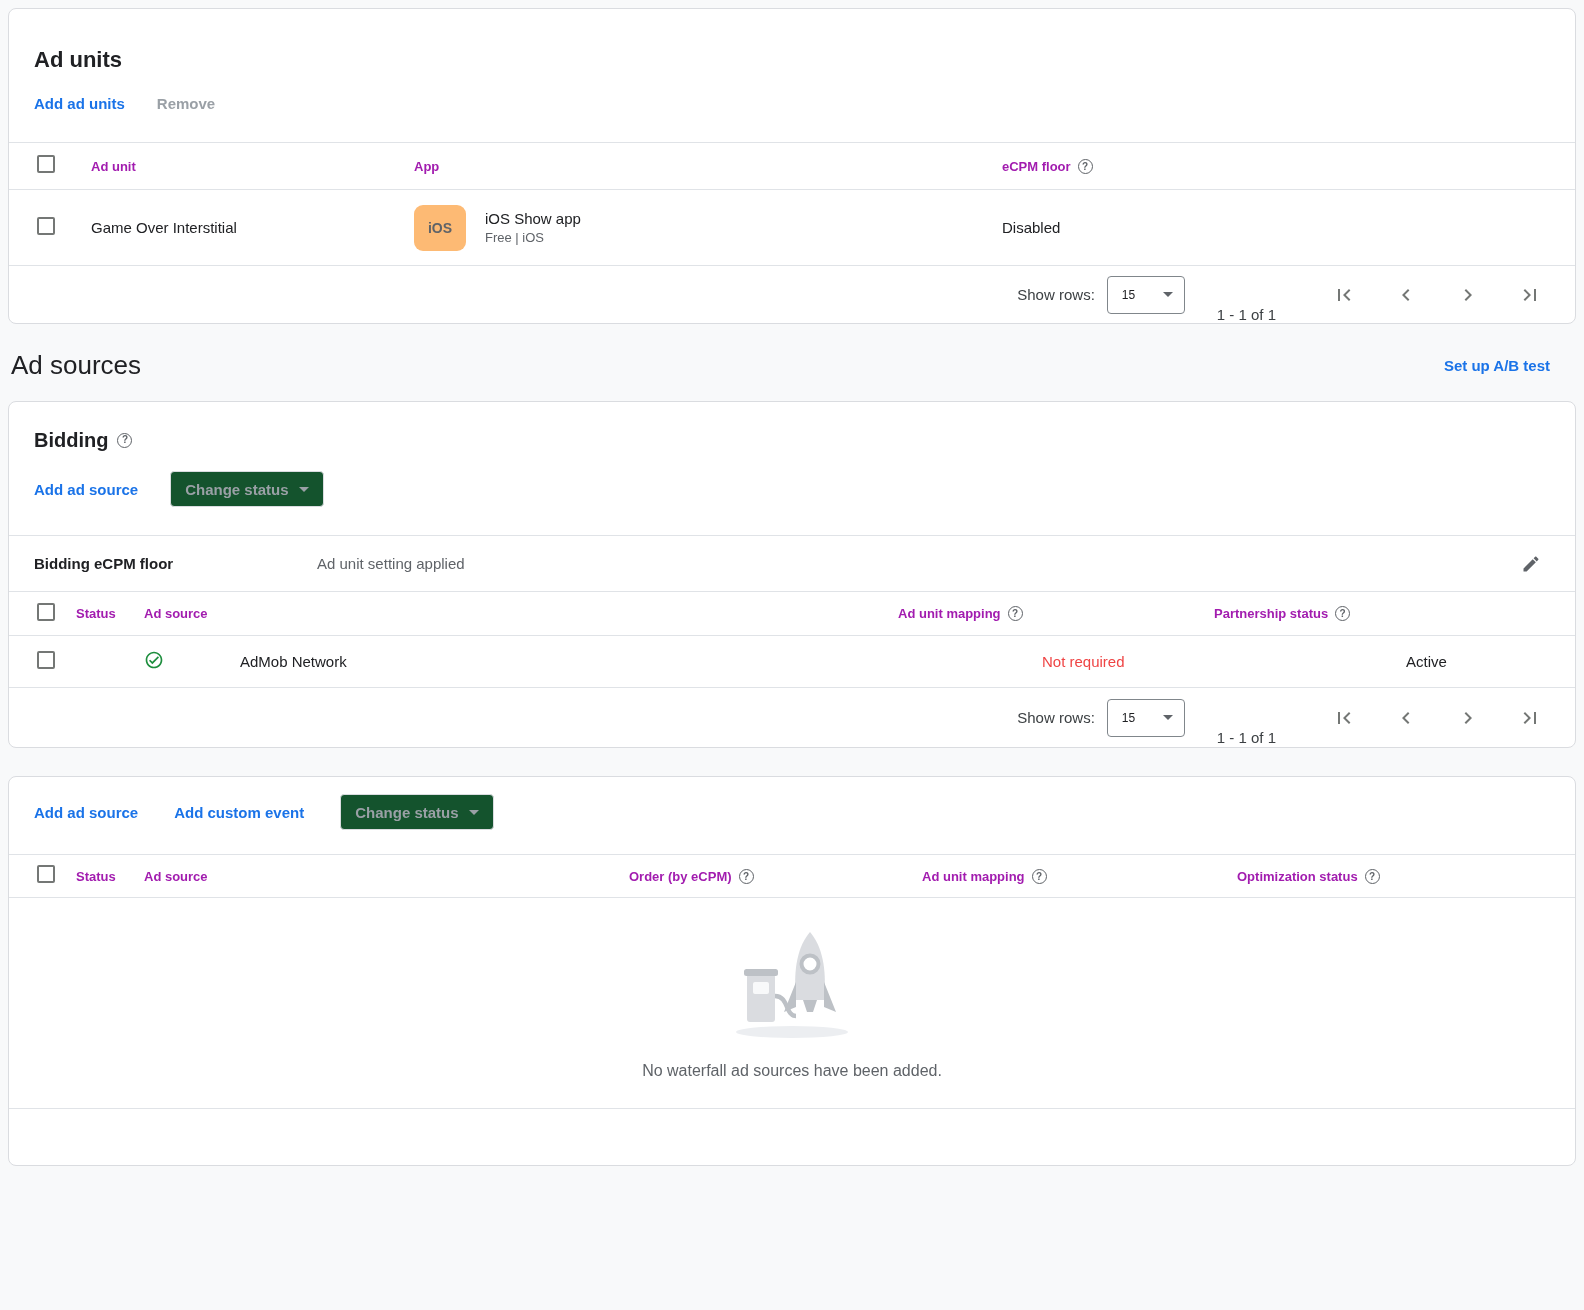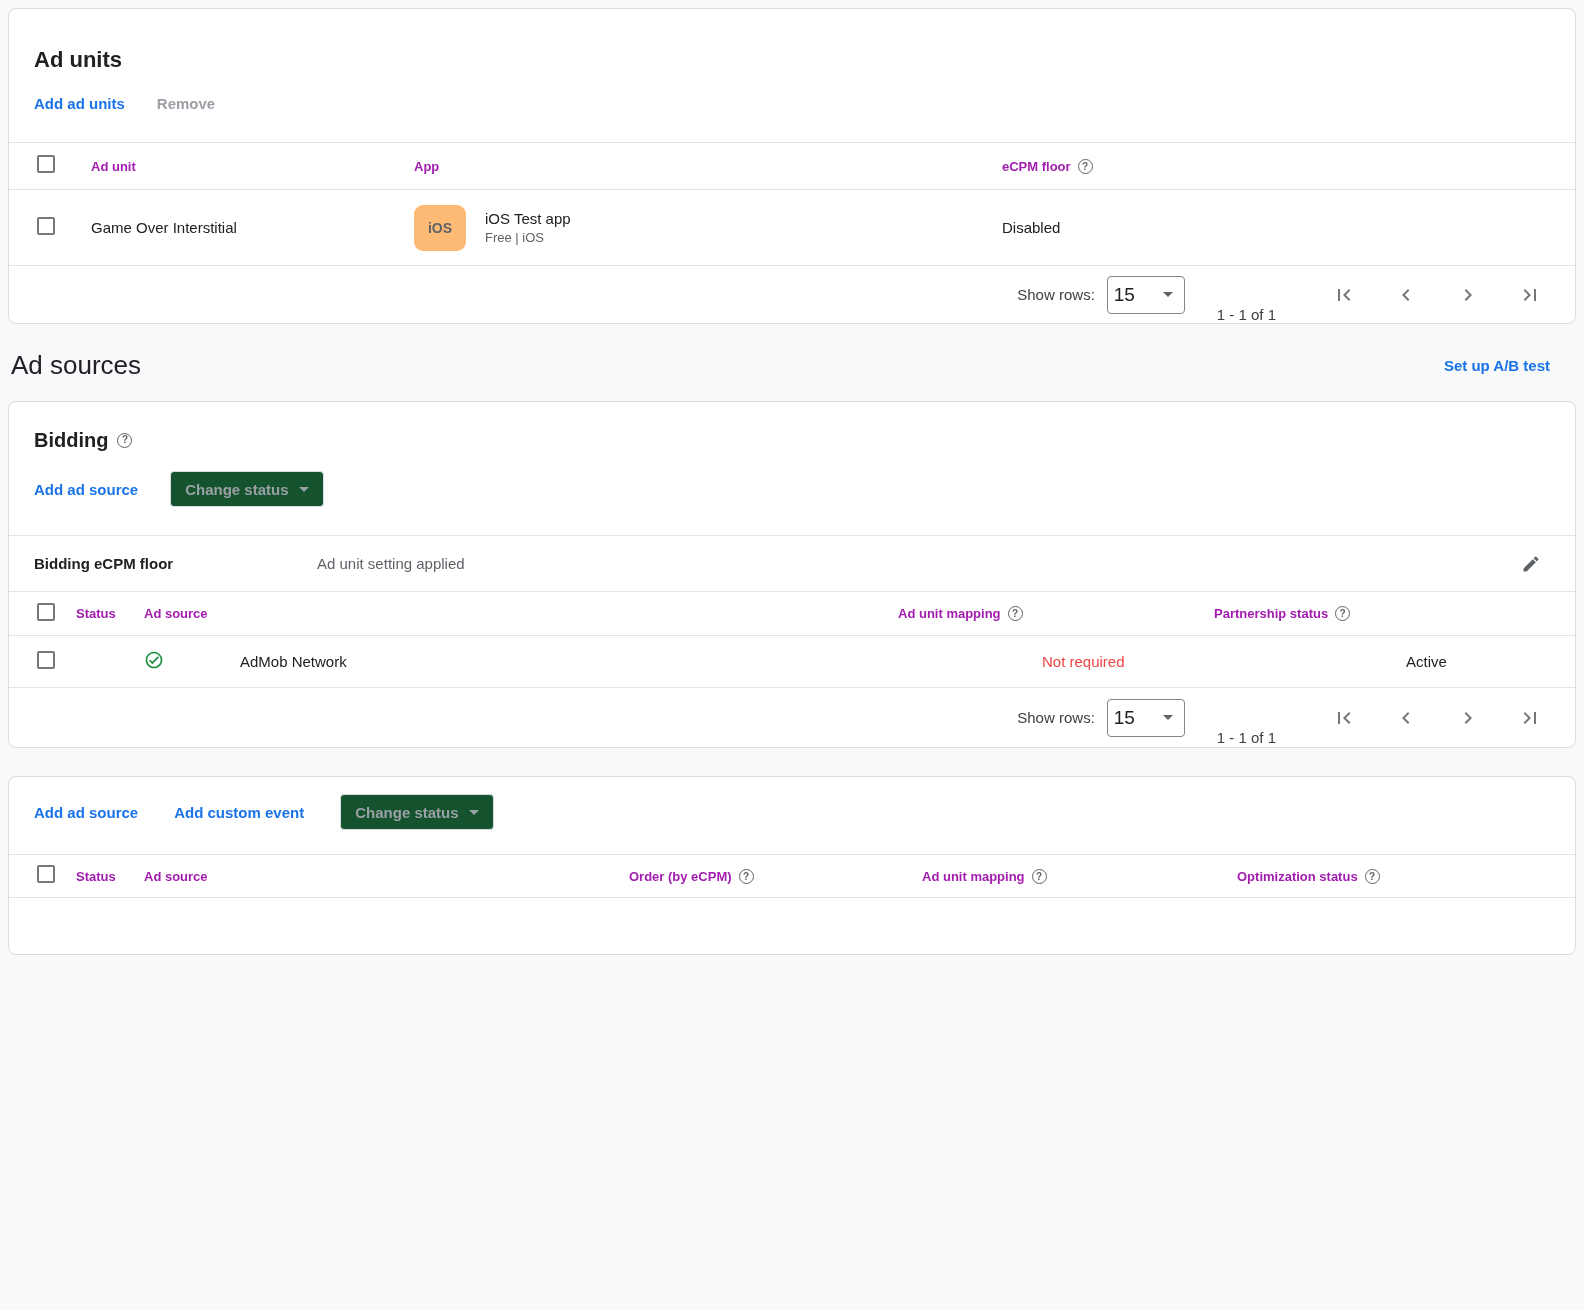--- a/index.html
+++ b/index.html
@@ -60,21 +60,21 @@
   .floor-value { font-size:15px; color:#5f6368; }
   .edit-btn { margin-left:auto; display:inline-flex; cursor:pointer; }
 
   
   .t-footer { display:flex; align-items:center; justify-content:flex-end; border-top:1px solid #e0e3e7;
               height:58px; padding-right:33px; font-size:15px; color:#3c4043; }
   .bidding .t-footer { height:60px; }
   .rows-label { margin-right:12px; }
   .page-size { width:78px; height:38px; border:1px solid #80868b; border-radius:4px;
                display:flex; align-items:center; justify-content:space-between;
-               padding:0 11px 0 6px; font-size:19px; color:#202124; cursor:pointer; }
+               padding:0 11px 0 14px; font-size:12px; color:#202124; cursor:pointer; }
   .range { margin-left:32px;margin-top:40px; }
   .pager { display:flex; align-items:center; gap:38px; margin-left:56px; }
   .pg-btn { display:inline-flex; cursor:pointer; }
   .pg-btn svg { fill:#747775; }
 
   
   .section-head { display:flex; align-items:center; justify-content:space-between; padding:26px 26px 20px 3px; }
   .section-title { font-size:26px; font-weight:400; color:#202124; }
 
   .bidding { margin-top:0; }
@@ -107,21 +107,21 @@
         <span class="help"></span>
       </div>
     </div>
 
     <div class="t-row t-data grid-adunits">
       <div><span class="checkbox"></span></div>
       <div>Game Over Interstitial</div>
       <div class="app-cell">
         <span class="app-icon">iOS</span>
         <span class="app-text">
-          <span class="app-name">iOS Test app</span>
+          <span class="app-name">iOS Show app</span>
           <span class="app-meta">Free | iOS</span>
         </span>
       </div>
       <div>Disabled</div>
     </div>
 
     <div class="t-footer">
       <span class="rows-label">Show rows:</span>
       <div class="page-size">
         <span>15</span>
@@ -263,17 +263,36 @@
       <div class="th">
         <span>Ad unit mapping</span>
         <span class="help"></span>
       </div>
       <div class="th">
         <span>Optimization status</span>
         <span class="help"></span>
       </div>
     </div>
 
+    <div class="empty-body">
+      <span>
+        <svg width="150" height="118" viewBox="0 0 150 118">
+          <ellipse cx="75" cy="108" rx="56" ry="6" fill="#eceef1"></ellipse>
+
+          <rect x="30" y="50" width="28" height="48" rx="3" fill="#dadce0"></rect>
+          <rect x="27" y="45" width="34" height="7" rx="2.5" fill="#bdc1c6"></rect>
+          <rect x="36" y="58" width="16" height="12" rx="2" fill="#f8f9fa"></rect>
+          <path d="M58 72 C 72 72 68 92 79 92" stroke="#bdc1c6" stroke-width="4.5" fill="none"></path>
+
+          <path d="M93 8 C 105 22 110 44 107 76 L79 76 C 76 44 81 22 93 8 Z" fill="#dadce0"></path>
+          <circle cx="93" cy="40" r="8.5" fill="#ffffff" stroke="#bdc1c6" stroke-width="4"></circle>
+          <path d="M79 58 L67 88 L79 83 Z" fill="#bdc1c6"></path>
+          <path d="M107 58 L119 88 L107 83 Z" fill="#bdc1c6"></path>
+          <path d="M86 76 L100 76 L96 88 L90 88 Z" fill="#bdc1c6"></path>
+        </svg>
+      </span>
+      <span class="empty-caption">No waterfall ad sources have been added.</span>
+    </div>
 
     <div class="empty-footer"></div>
   </section>
 
 </div>
 
 </body></html>

